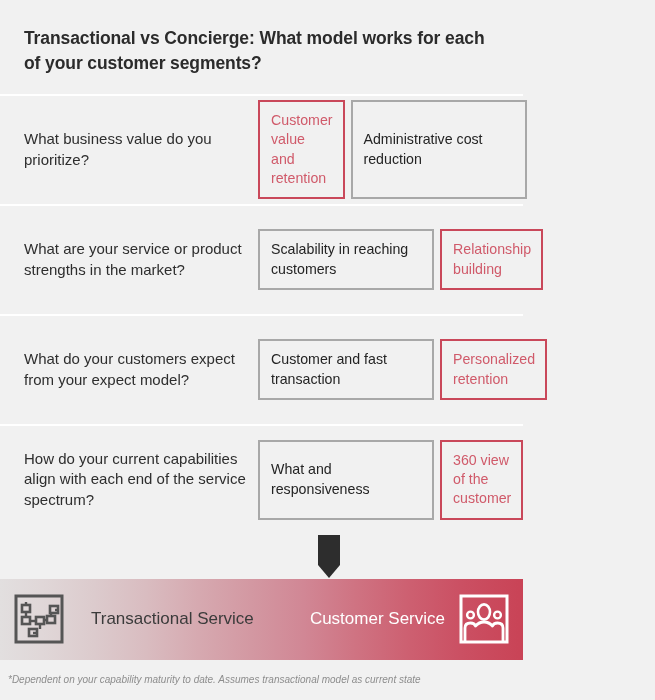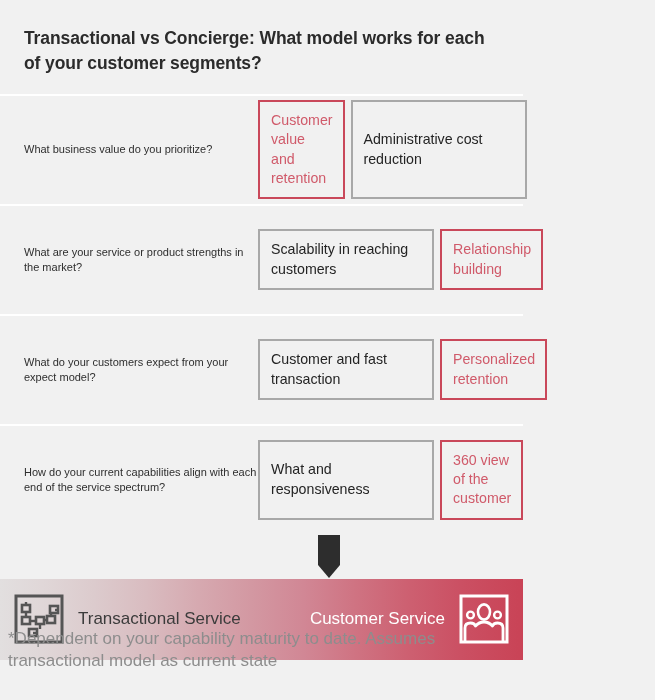--- a/index.html
+++ b/index.html
@@ -54,21 +54,21 @@
   .row-rule {
     height: 2px;
     background: #ffffff;
     margin: 0;
   }
   .question {
     width: 258px;
     flex: 0 0 258px;
     padding-left: 24px;
     box-sizing: border-box;
-    font-size: 11px;
+    font-size: 15px;
     line-height: 1.38;
     color: #2e2e2e;
   }
   .cards {
     flex: 1 1 auto;
     display: flex;
     align-items: stretch;
     gap: 6px;
     padding-right: 0px;
     box-sizing: border-box;
@@ -137,39 +137,41 @@
     align-items: center;
     gap: 14px;
   }
   .spectrum-label {
     font-size: 17px;
     line-height: 1.28;
     font-weight: normal;
   }
   .label-left {
     color: #3b3b3b;
+    margin-left: 13px;
   }
   .label-right {
     color: #ffffff;
     text-align: right;
   }
   .icon-box {
     width: 50px;
     height: 50px;
     flex: 0 0 50px;
   }
 
   
   .footnote {
     position: absolute;
     left: 8px;
-    bottom: 28px;
-    font-size: 17px;
+    bottom: 14px;
+    font-size: 10px;
     color: #8d8d8d;
     line-height: 1.3;
+    font-style: italic;
   }
 </style>
 </head>
 <body>
 
 <div class="page">
 
   <div class="title-block">
     <div class="title">Transactional vs Concierge: What model works for each of your customer segments?</div>
   </div>

